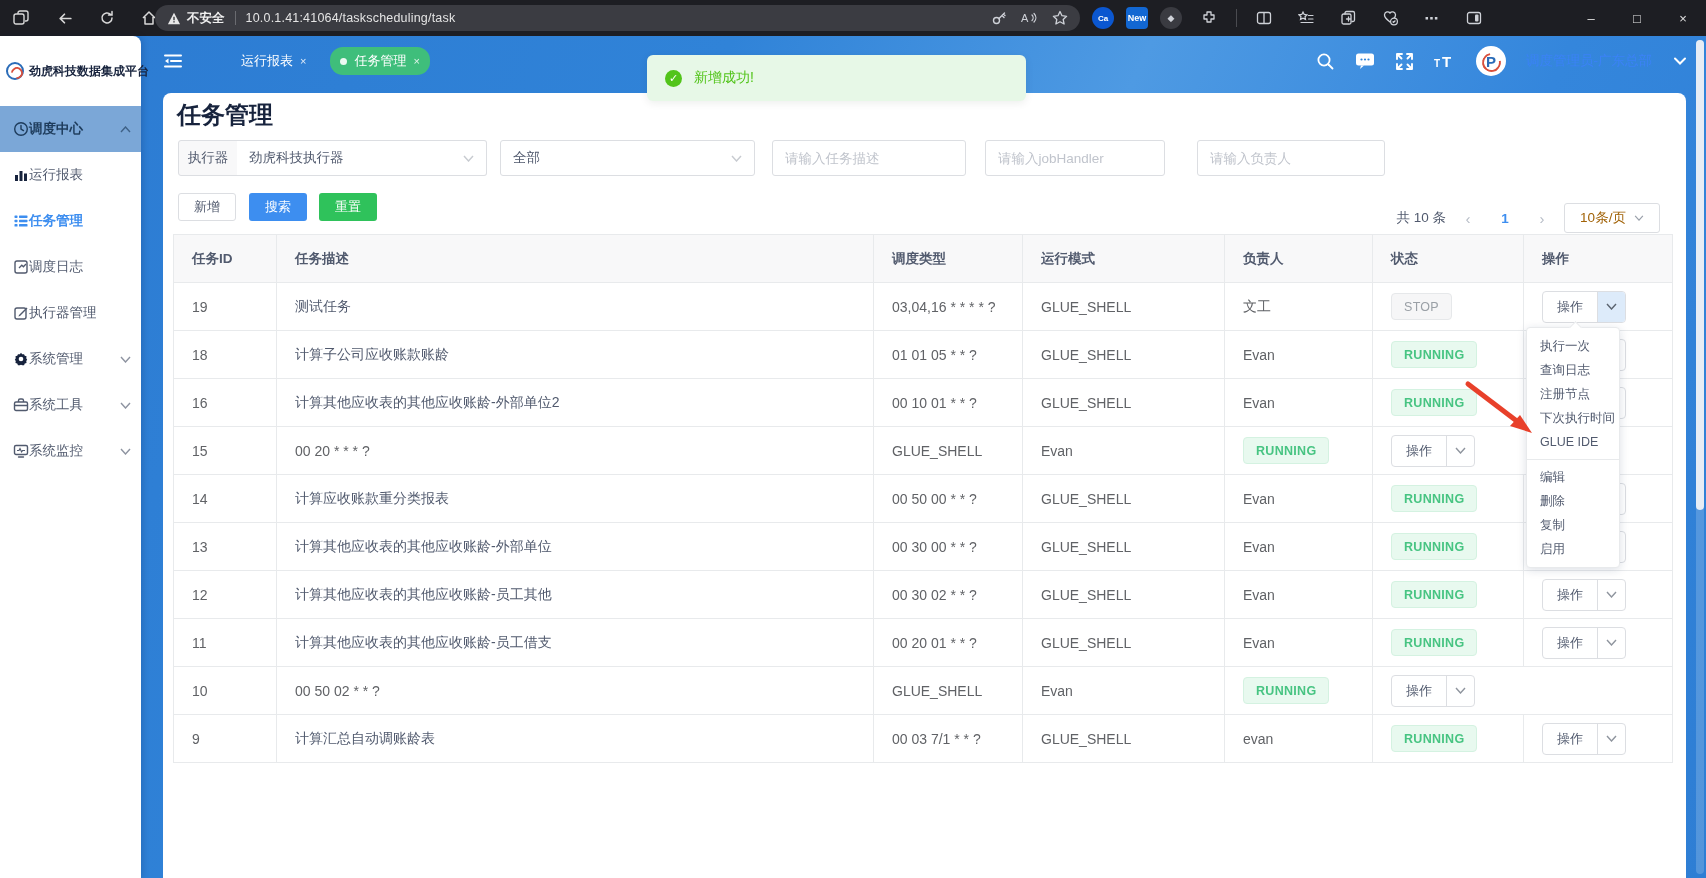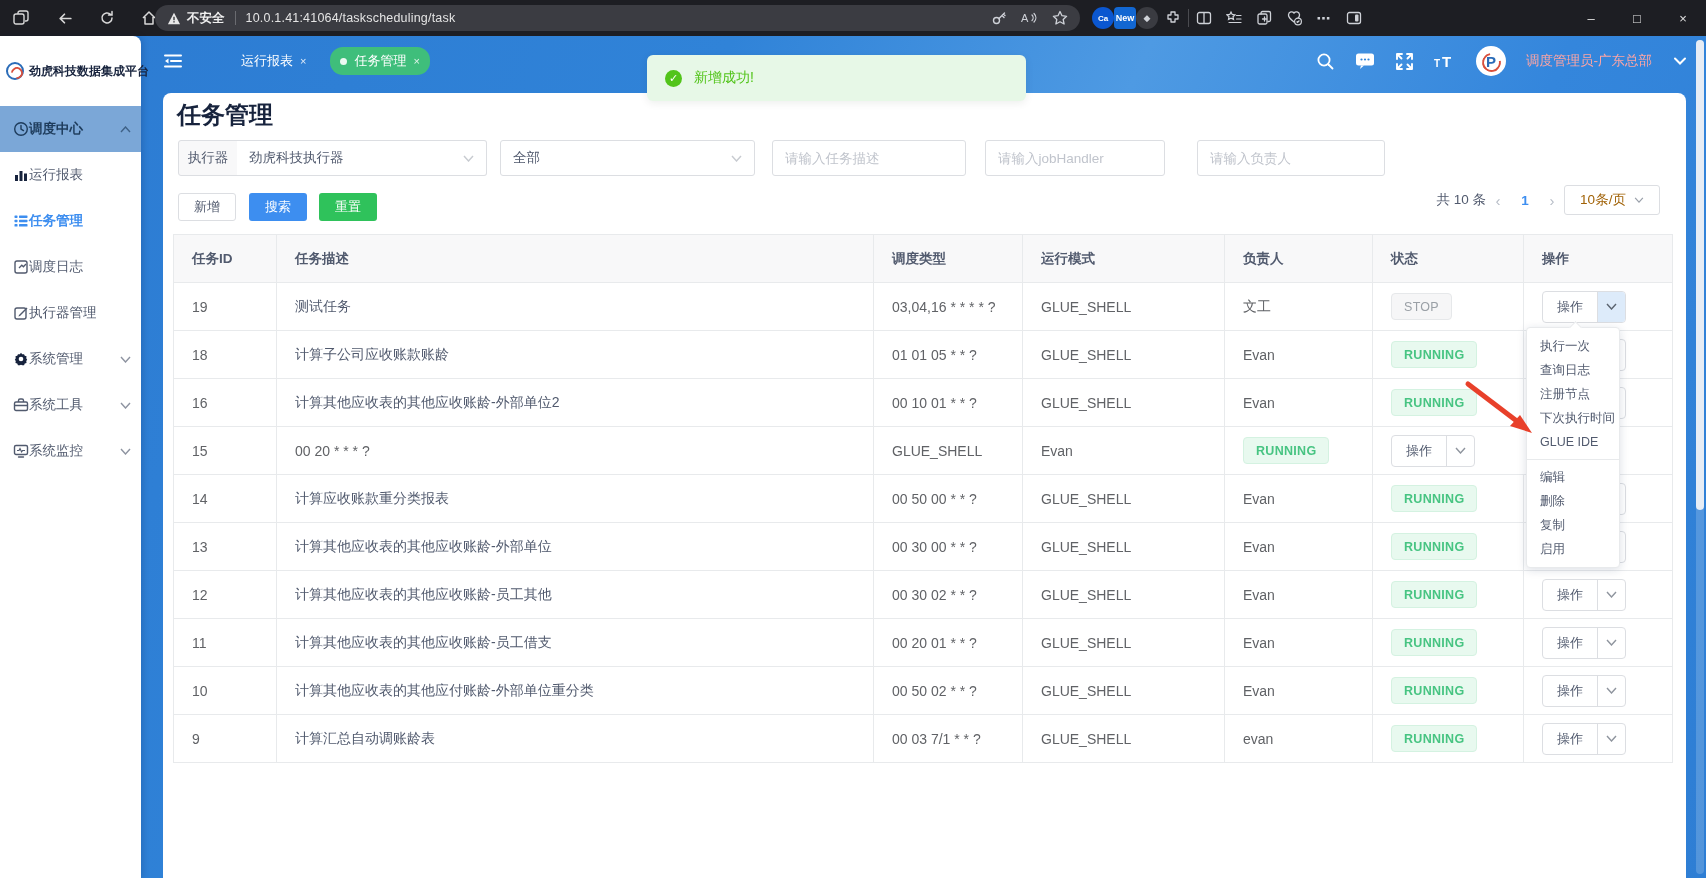--- a/index.html
+++ b/index.html
@@ -9,21 +9,21 @@
 
   
   .browser-bar { position:absolute; left:0; top:0; width:1706px; height:36px; background:#1d1e23; display:flex; align-items:center; color:#e8e8e8; }
   .bicon { width:30px; height:30px; display:flex; align-items:center; justify-content:center; color:#d8d8d8; flex:0 0 auto; }
   .bicon svg { display:block; }
   .addr-pill { position:absolute; left:155px; top:5px; width:925px; height:26px; background:#3b3c42; border-radius:13px; display:flex; align-items:center; padding:0 12px; }
   .addr-warn { display:flex; align-items:center; gap:6px; font-size:12.5px; color:#f0f0f0; font-weight:bold; }
   .addr-sep { width:1px; height:14px; background:#6a6b70; margin:0 10px; }
   .addr-url { font-size:12.5px; color:#e4e4e4; letter-spacing:.2px; }
   .addr-right { margin-left:auto; display:flex; align-items:center; gap:14px; }
-  .ext-strip { position:absolute; left:1092px; top:3px; display:flex; align-items:center; gap:0; }
+  .ext-strip { position:absolute; left:1092px; top:3px; display:flex; align-items:center; gap:12px; }
   .ext-badge { width:22px; height:22px; border-radius:6px; display:flex; align-items:center; justify-content:center; font-size:9px; color:#fff; }
   .ext-blue { background:#0b57d0; border-radius:50%; font-weight:bold; font-size:8px;}
   .ext-new { background:#1267d2; border-radius:4px; font-weight:bold; }
   .ext-dia { background:#3a3b41; border-radius:50%; color:#cfd2d8; }
   .vsep { width:1px; height:18px; background:#4a4b50; }
   .win-controls { position:absolute; right:0; top:0; height:36px; display:flex; }
   .win-btn { width:46px; height:36px; display:flex; align-items:center; justify-content:center; color:#e0e0e0; font-size:13px; }
 
   
   .app-bg { position:absolute; left:0; top:36px; width:1706px; height:842px;
@@ -50,21 +50,21 @@
   .tab-strip { display:flex; align-items:center; margin-left:48px; gap:14px; }
   .tab { display:flex; align-items:center; gap:7px; font-size:13px; color:#fff; padding:5px 10px; border-radius:13px; cursor:pointer; }
   .tab .tab-x { font-size:11px; opacity:.85; }
   .tab.active { background:#3fbe7b; }
   .tab-dot { width:7px; height:7px; border-radius:50%; background:#fff; opacity:.9; }
   .top-actions { position:absolute; right:20px; top:0; height:50px; display:flex; align-items:center; gap:20px; }
   .top-ic { display:flex; align-items:center; justify-content:center; cursor:pointer; }
   .avatar { width:30px; height:30px; border-radius:50%; background:#fff; position:relative; }
   .avatar::after { content:"P"; position:absolute; left:0; top:0; width:30px; height:30px; display:flex; align-items:center; justify-content:center; color:#2b6cb8; font-weight:bold; font-size:15px; }
   .avatar::before { content:""; position:absolute; left:6px; top:7px; width:15px; height:15px; border-radius:50%; border:2px solid #d94f3c; border-top-color:transparent; transform:rotate(35deg); }
-  .user-name { font-size:13.5px; color:#fca5a5; }
+  .user-name { font-size:13.5px; color:#3b82f6; }
   .user-caret { display:flex; margin-left:2px; }
 
   
   .toast { position:absolute; left:647px; top:55px; width:379px; height:46px; background:#e7f8e7; border-radius:6px; box-shadow:0 2px 8px rgba(0,40,0,.08); display:flex; align-items:center; padding-left:18px; gap:12px; z-index:40; }
   .toast-check { width:17px; height:17px; border-radius:50%; background:#52c41a; color:#fff; display:flex; align-items:center; justify-content:center; font-size:11px; }
   .toast-msg { color:#52c41a; font-size:14px; }
 
   
   .card { position:absolute; left:163px; top:93px; width:1523px; height:785px; background:#fff; border-radius:8px 8px 0 0; }
   .page-title { position:absolute; left:14px; top:6px; font-size:24px; font-weight:bold; color:#17233d; }
@@ -79,21 +79,21 @@
   .f-in3 { left:1034px; width:188px; padding:0 12px; }
   .f-box input { border:none; outline:none; width:100%; font-size:13.5px; color:#515a6e; font-family:inherit; background:transparent; }
   .f-box input::placeholder { color:#c0c4cc; }
   .sel-caret { margin-left:auto; display:flex; opacity:.55; }
 
   .btn { position:absolute; top:100px; height:28px; border-radius:3px; font-size:13px; display:flex; align-items:center; justify-content:center; cursor:pointer; }
   .btn-add { left:15px; width:58px; background:#fff; border:1px solid #dcdee2; color:#515a6e; }
   .btn-search { left:86px; width:58px; background:#3d8ef0; color:#fff; }
   .btn-reset { left:156px; width:58px; background:#2fc25b; color:#fff; }
 
-  .pager { position:absolute; right:26px; top:92px; display:flex; align-items:center; font-size:13.5px; color:#515a6e; }
+  .pager { position:absolute; right:26px; top:110px; display:flex; align-items:center; gap:10px; font-size:13.5px; color:#515a6e; }
   .pg-arrow { width:24px; height:26px; display:flex; align-items:center; justify-content:center; color:#b6bcc6; font-size:15px; cursor:pointer; }
   .pg-num { width:30px; height:26px; display:flex; align-items:center; justify-content:center; color:#3d8ef0; font-weight:bold; cursor:pointer; }
   .pg-size { width:96px; height:30px; border:1px solid #dcdee2; border-radius:3px; display:flex; align-items:center; justify-content:center; gap:8px; color:#a16207; cursor:pointer; }
 
   
   .table { position:absolute; left:10px; top:141px; width:1500px; border:1px solid #e8eaec; border-bottom:none; }
   .trow { display:grid; grid-template-columns:103px 597px 149px 202px 148px 151px 148px; border-bottom:1px solid #e8eaec; }
   .tcell { height:47px; display:flex; align-items:center; padding-left:18px; border-right:1px solid #e8eaec; font-size:14px; color:#606266; overflow:hidden; white-space:nowrap; }
   .tcell:last-child { border-right:none; }
   .thead .tcell { background:#f8f8f9; color:#515a6e; font-weight:bold; font-size:13.5px; }
@@ -602,21 +602,20 @@
               <span class="op-caret">
                 <svg width="11" height="7" viewBox="0 0 11 7">
                   <path d="M1 1l4.5 5L10 1" fill="none" stroke="currentColor" stroke-width="1.4"></path>
                 </svg>
               </span>
             </span>
           </div>
         </div>
         <div class="trow">
           <div class="tcell">10</div>
-          <div class="tcell desc-cell">计算其他应收表的其他应付账龄-外部单位重分类</div>
           <div class="tcell">00 50 02 * * ?</div>
           <div class="tcell">GLUE_SHELL</div>
           <div class="tcell">Evan</div>
           <div class="tcell">
             <span class="badge RUNNING">RUNNING</span>
           </div>
           <div class="tcell">
             <span class="op-btn">
               <span class="op-label">操作</span>
               <span class="op-caret">

